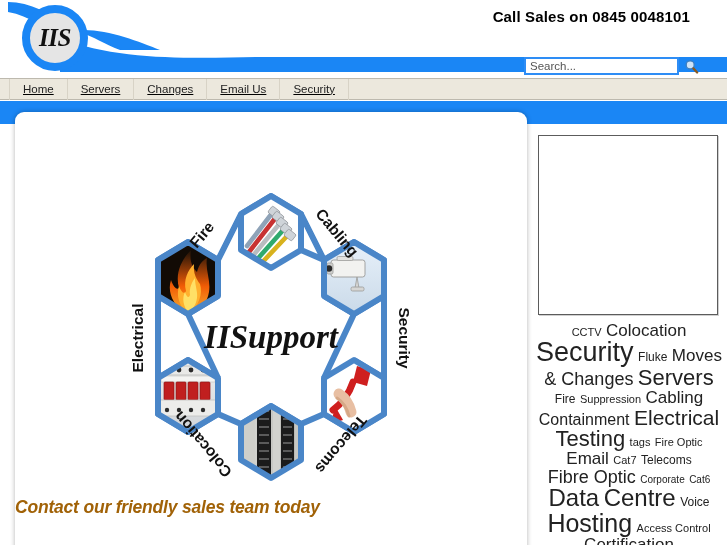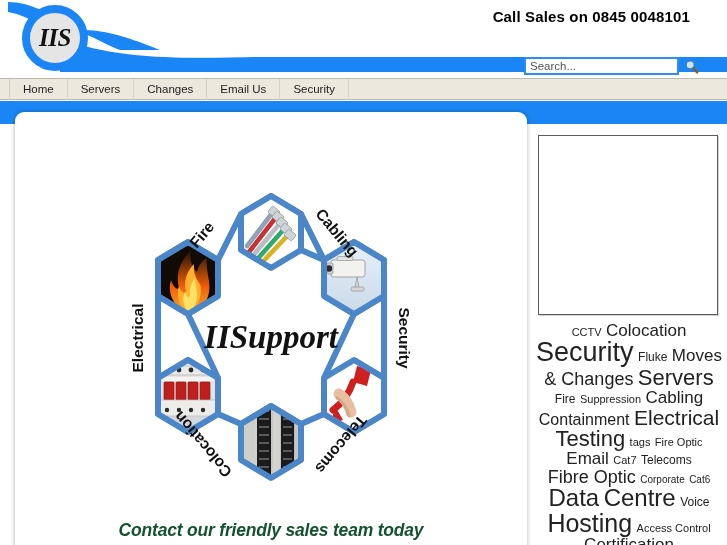--- a/index.html
+++ b/index.html
@@ -42,21 +42,21 @@
     font-family:"Liberation Sans", sans-serif;
   }
   .search-input::placeholder{color:#555;}
   .search-icon{width:15px;height:15px;display:block;}
 
   
   .nav{
     position:absolute;left:0;top:78px;width:727px;height:22px;
     background:#ece8dd;box-sizing:border-box;
     border-top:1px solid #bdb9ae;border-bottom:1px solid #bdb9ae;
-    display:flex;align-items:center;
+    display:flex;align-items:center;text-decoration:underline;
   }
   .nav-item{
     font-size:11.5px;color:#222;padding:0 13px;height:21px;line-height:21px;
     white-space:nowrap;cursor:pointer;
     border-right:1px solid #d8d3c6;
   }
   .nav-item:first-child{border-left:1px solid #d8d3c6;margin-left:9px;}
 
   
   .blueband{position:absolute;left:0;top:101px;width:727px;height:23px;background:#1a86f5;}
@@ -67,22 +67,22 @@
     background:#fff;border-radius:9px 9px 0 0;
     box-shadow:0 0 5px rgba(0,0,0,0.30);
     overflow:hidden;z-index:4;
   }
 
   
   .wheel{position:absolute;left:50%;top:76px;transform:translateX(-50%);width:300px;height:300px;}
   .wheel svg{display:block;}
 
   .contact-line{
-    position:absolute;left:0;top:408px;width:100%;text-align:center;
-    font-size:17.5px;font-weight:bold;font-style:italic;color:#14532d;
+    position:absolute;left:0;top:385px;width:100%;text-align:left;
+    font-size:17.5px;font-weight:bold;font-style:italic;color:#a16207;
     font-family:"Liberation Sans", sans-serif;letter-spacing:-0.2px;
   }
 
   
   .adbox{
     position:absolute;left:538px;top:135px;width:180px;height:180px;
     background:#fff;border:1px solid #5c5c5c;box-sizing:border-box;
     box-shadow:1px 1px 0 #d0d0d0;
   }
 

